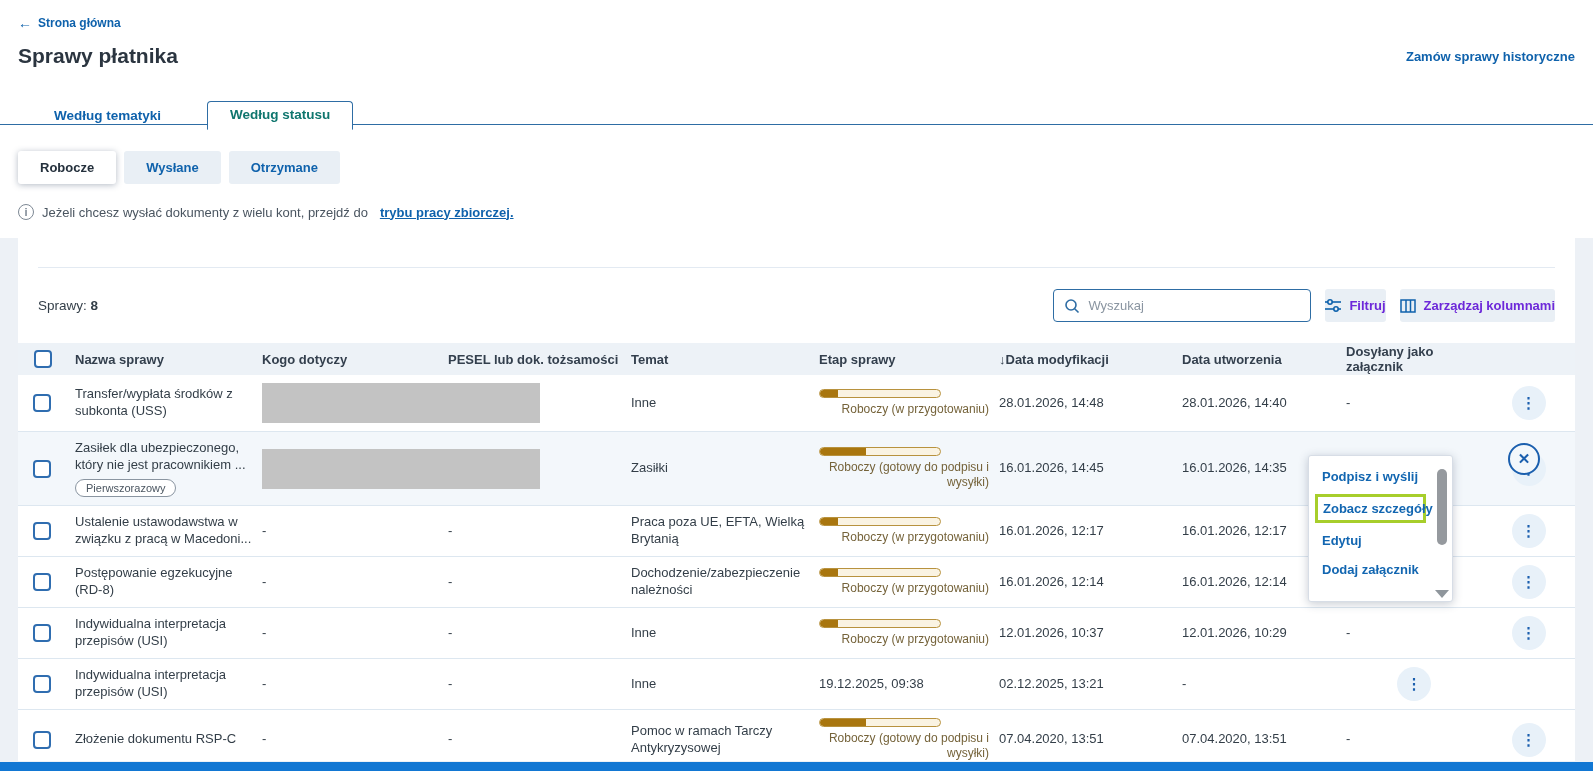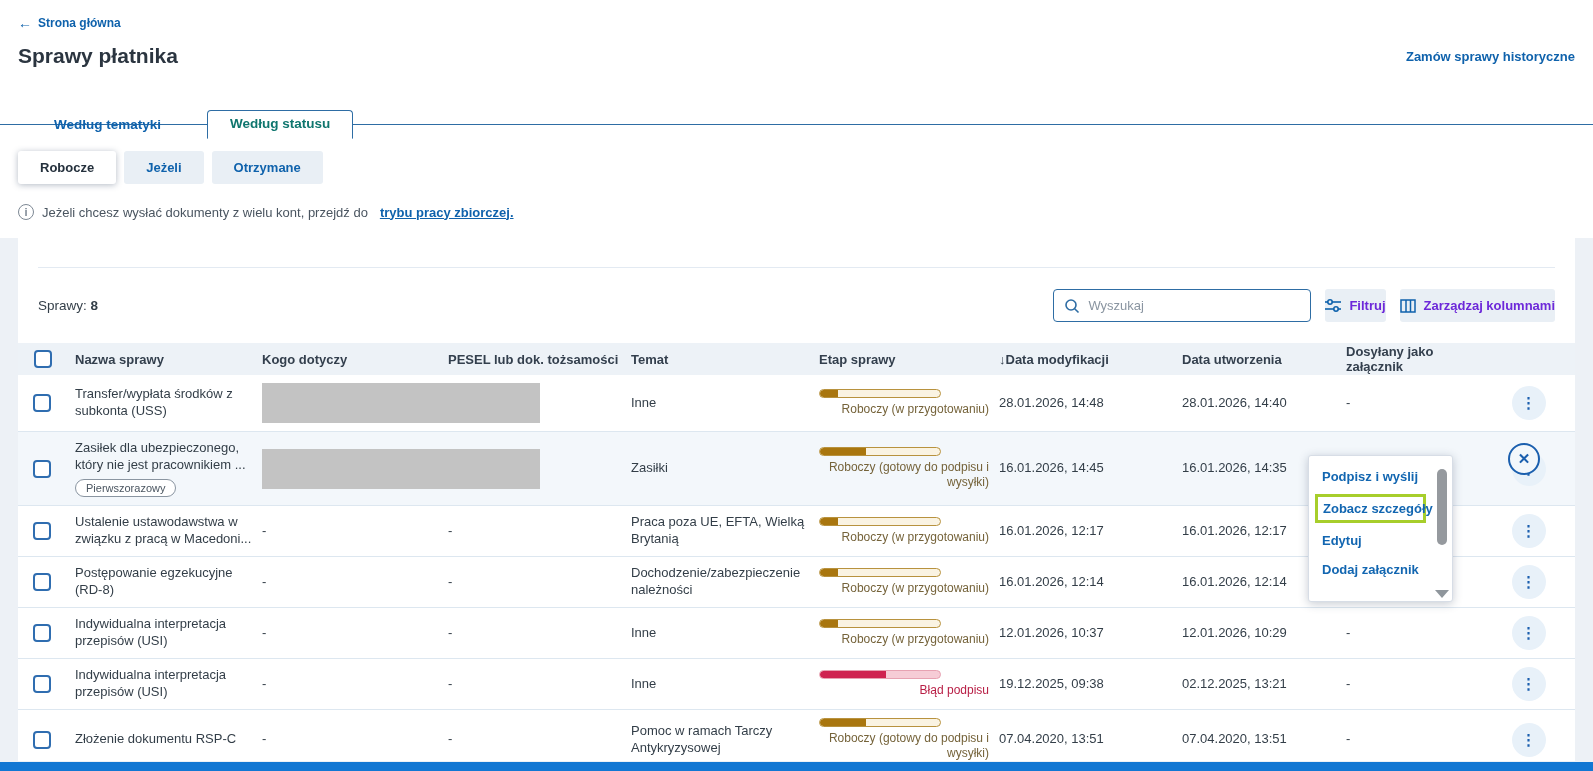--- a/index.html
+++ b/index.html
@@ -16,21 +16,21 @@
   .actions { display:flex; align-items:center; gap:18px; }
   .link { color:#0f62ac; font-size:13px; font-weight:bold; cursor:pointer; }
   .btn-primary { background:#1b4f9e; color:#fff; border:none; border-radius:4px; height:33px;
     display:flex; align-items:center; font-size:13.5px; font-weight:bold; cursor:pointer; padding:0; }
   .btn-primary .lbl { padding:0 14px 0 18px; }
   .btn-primary .sep { width:1px; height:18px; background:rgba(255,255,255,.45); }
   .btn-primary .chev { padding:0 12px 0 10px; font-size:12px; }
 
   
   .tabs { display:flex; align-items:flex-end; padding:0 0 0 38px; margin-top:30px; border-bottom:1px solid #2e6da4; height:27px; }
-  .tab { font-size:13.5px; font-weight:bold; color:#0f62ac; padding:5px 16px 7px 16px; cursor:pointer; position:relative; top:15px; }
+  .tab { font-size:13.5px; font-weight:bold; color:#0f62ac; padding:5px 16px 7px 16px; cursor:pointer; position:relative; top:6px; }
   .tab.active { color:#0f766e; background:#fff; border:1px solid #2e6da4; border-bottom:1px solid #fff; border-radius:4px 4px 0 0; margin-left:30px; padding:5px 22px 7px 22px; }
 
   
   .chips { display:flex; gap:8px; padding:0 18px; margin-top:26px; }
   .chip { height:33px; display:flex; align-items:center; padding:0 22px; border-radius:3px; font-size:13px; font-weight:bold;
     background:#e9eff5; color:#0f62ac; cursor:pointer; }
   .chip.active { background:#fff; color:#24303c; box-shadow:0 1px 6px rgba(40,60,90,.35); }
 
   
   .info { display:flex; align-items:center; gap:8px; padding:0 18px; margin-top:20px; font-size:13px; color:#4a5560; }
@@ -113,21 +113,21 @@
     </div>
   </div>
 
   <div class="tabs">
       <div class="tab">Według tematyki</div>
       <div class="tab active">Według statusu</div>
     </div>
 
   <div class="chips">
       <div class="chip active">Robocze</div>
-      <div class="chip">Jeżeli</div>
+      <div class="chip">Wysłane</div>
       <div class="chip">Otrzymane</div>
     </div>
 
   <div class="info">
     <span class="info-icon">i</span>
     <span>Jeżeli chcesz wysłać dokumenty z wielu kont, przejdź do</span>
     <span class="link-strong">trybu pracy zbiorczej.</span>
   </div>
 
   <div class="gray-zone">
@@ -291,26 +291,20 @@
             </div>
   </div>
           <div class="grid-row trow">
     <div class="cell cb-wrap">
               <span class="checkbox"></span>
             </div>
     <div class="cell"><span>Indywidualna interpretacja przepisów (USI)</span></div>
     <div class="cell"><span>-</span></div>
     <div class="cell"><span>-</span></div>
     <div class="cell">Inne</div>
-    <div class="cell">
-      <div class="bar error">
-                <div class="fill" style="width:55%"></div>
-              </div>
-      <div class="etap-label error">Błąd podpisu</div>
-    </div>
     <div class="cell">19.12.2025, 09:38</div>
     <div class="cell">02.12.2025, 13:21</div>
     <div class="cell">-</div>
     <div class="cell kebab-cell">
               <span class="kebab">⋮</span>
             </div>
   </div>
           <div class="grid-row trow">
     <div class="cell cb-wrap">
               <span class="checkbox"></span>

